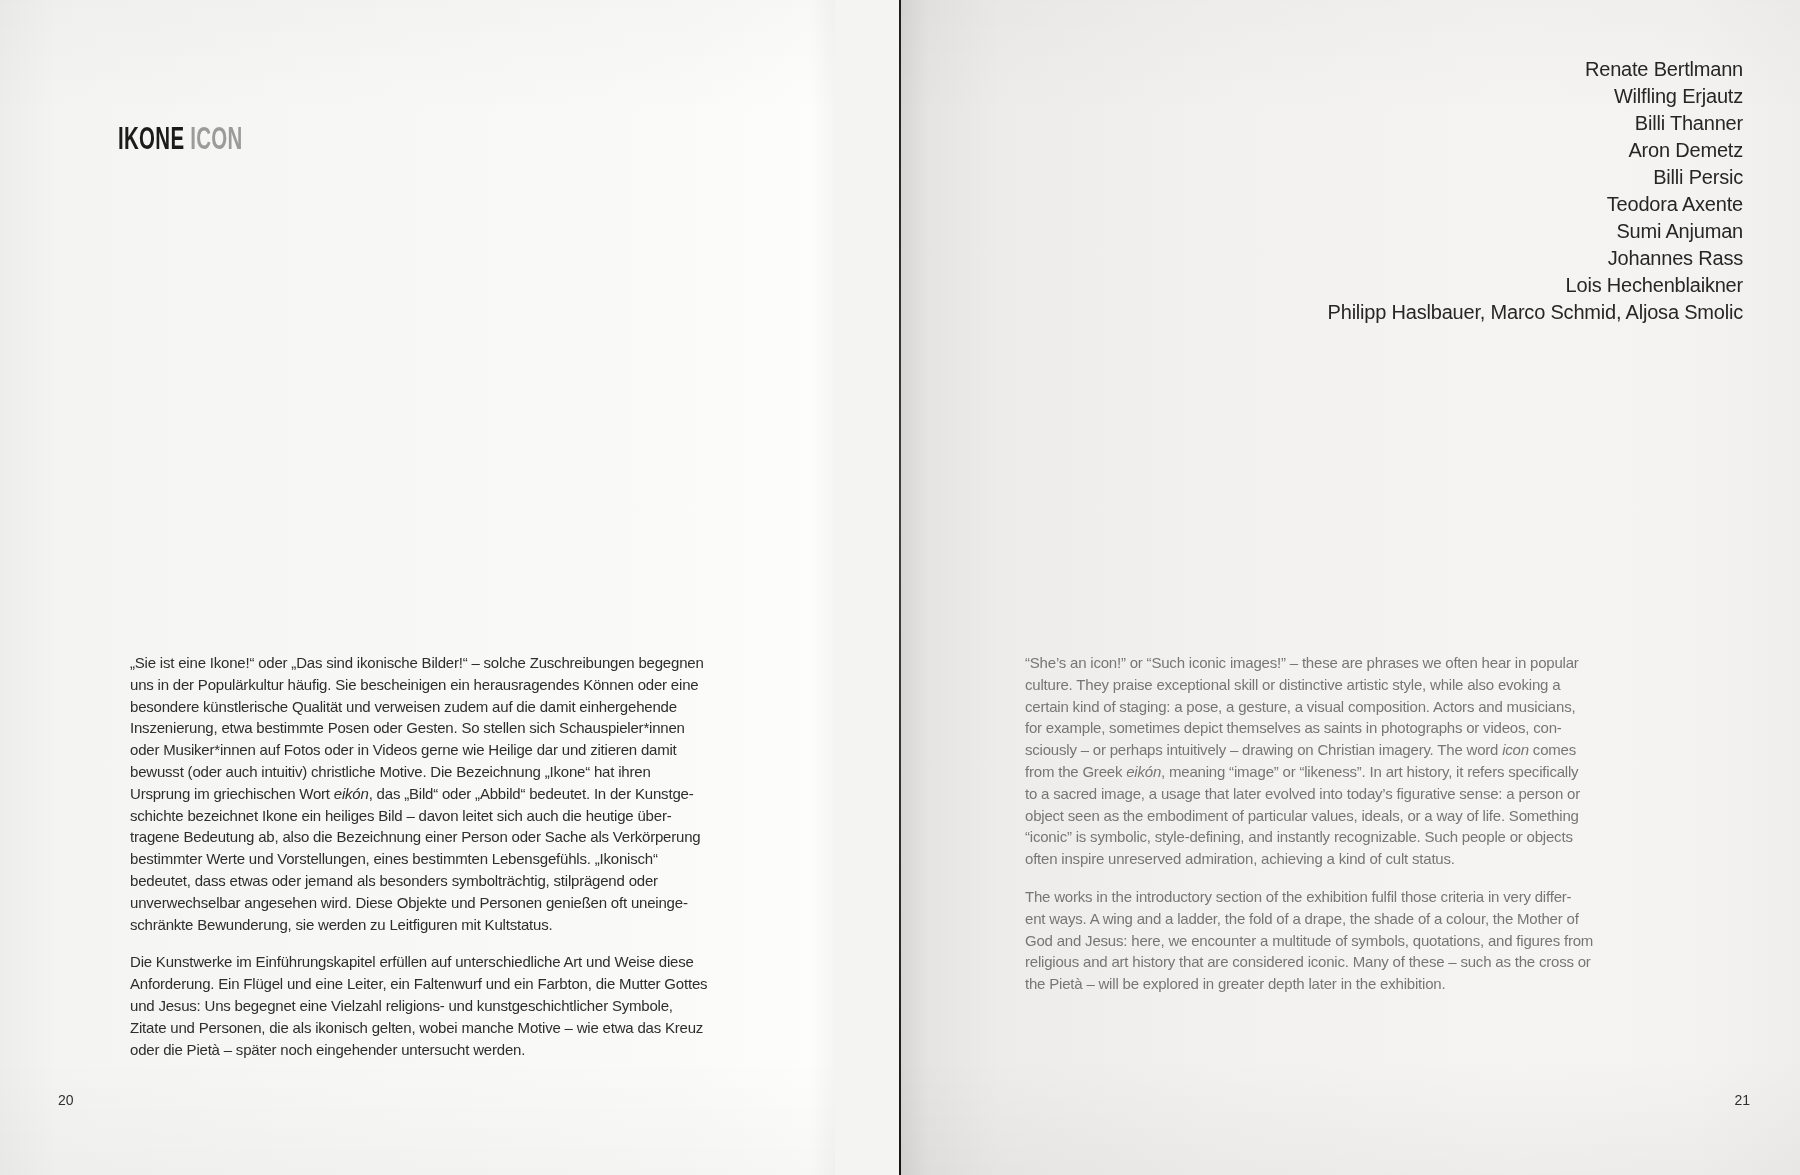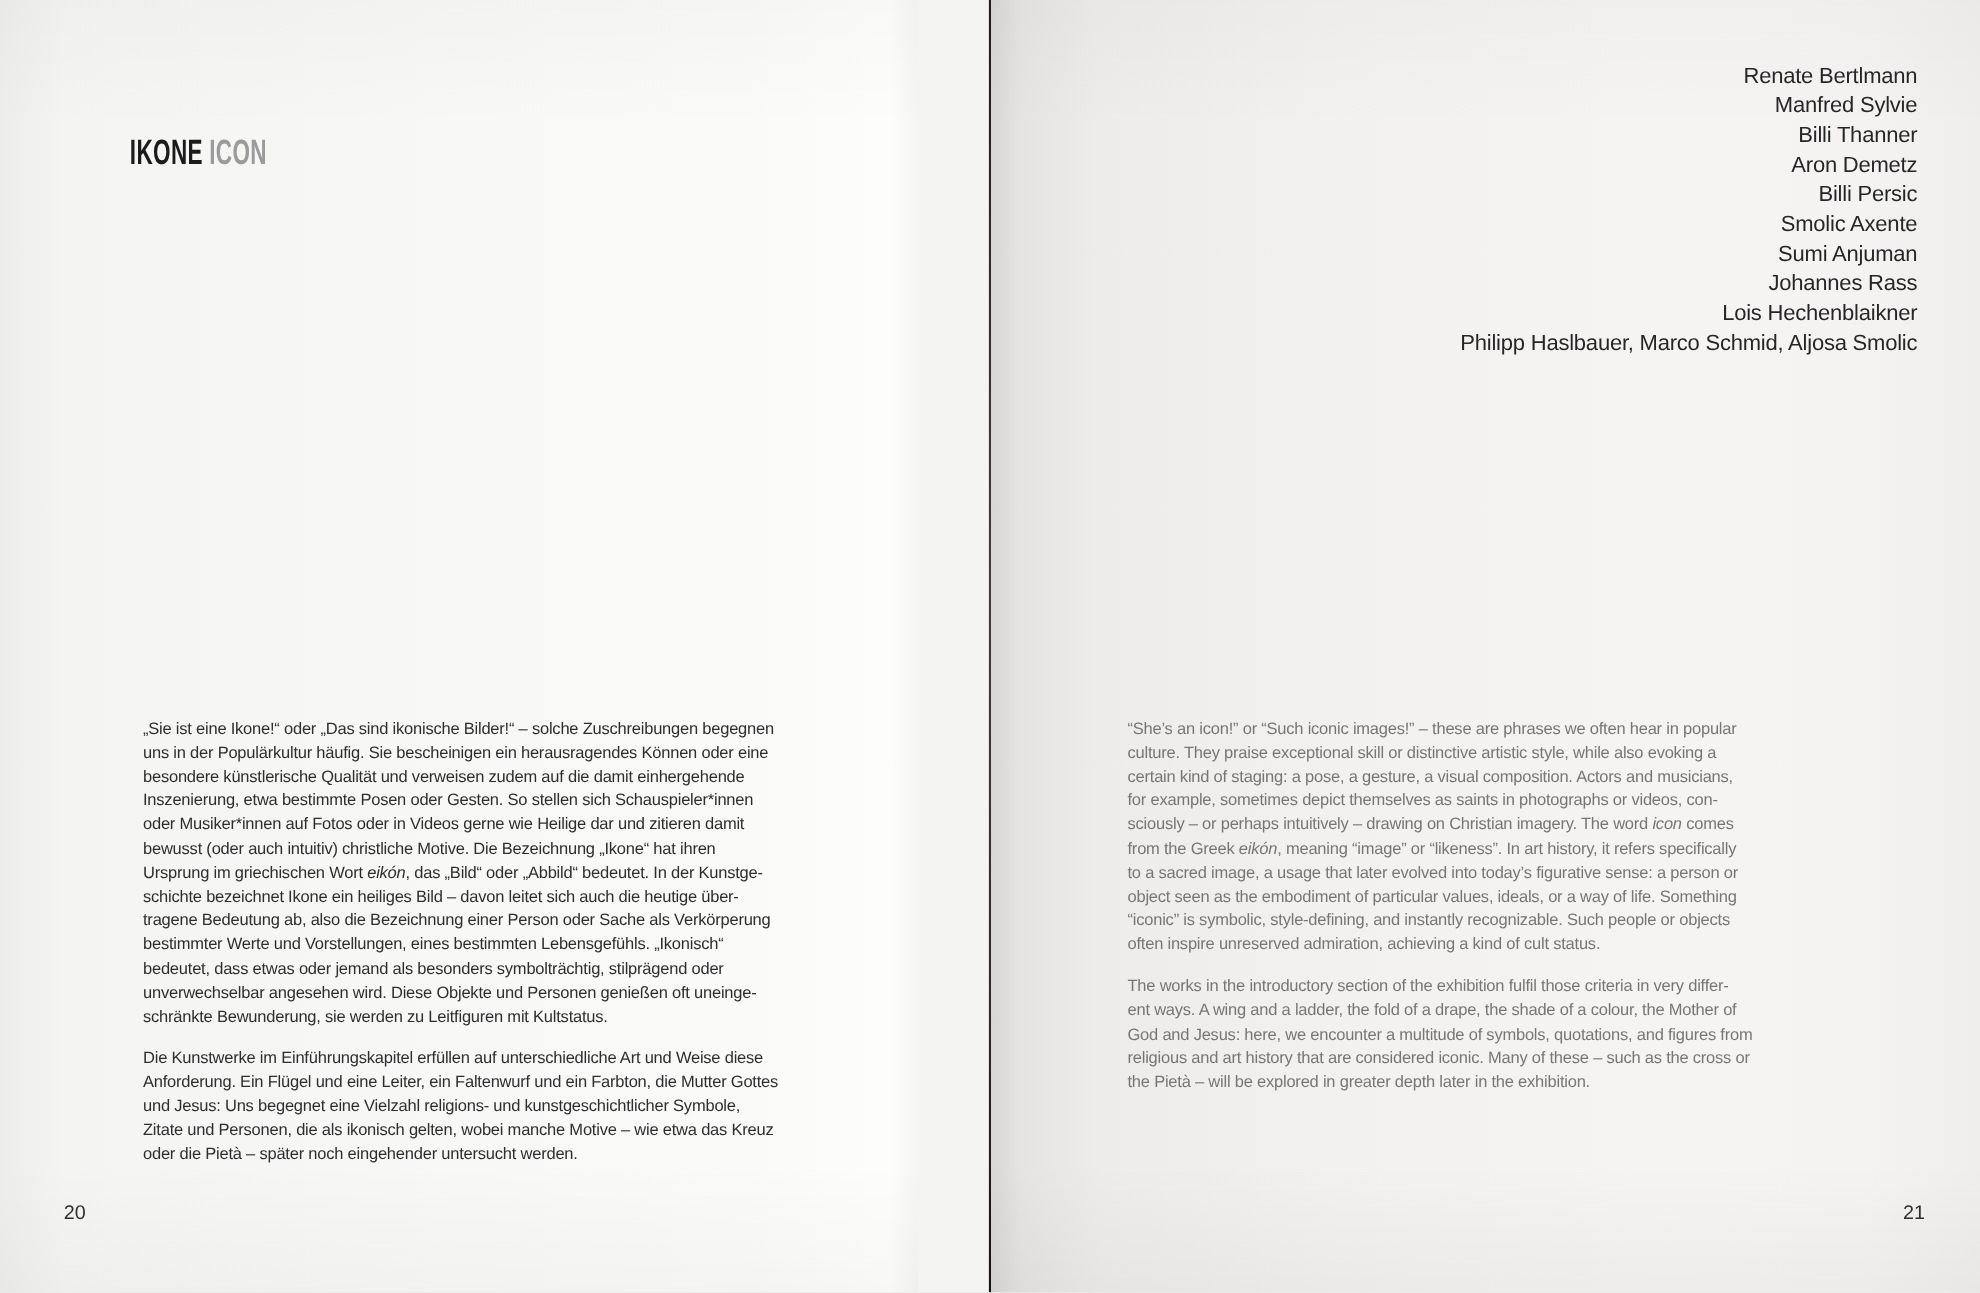--- a/index.html
+++ b/index.html
@@ -85,21 +85,21 @@
     text-align: right;
     font-size: 20px;
     line-height: 27px;
     letter-spacing: -0.2px;
     color: #262626;
     white-space: nowrap;
   }
   .pagenum {
     position: absolute;
     top: 1092px;
-    font-size: 18px;
+    font-size: 14px;
     color: #2f2f2f;
   }
   .pn-left { left: 58px; }
   .pn-right { right: 50px; text-align: right; }
   i { font-style: italic; }
 </style>
 </head>
 <body>
 
 <div class="spread">
@@ -113,25 +113,25 @@
       <p>Die Kunstwerke im Einführungskapitel erfüllen auf unterschiedliche Art und Weise diese<br>Anforderung. Ein Flügel und eine Leiter, ein Faltenwurf und ein Farbton, die Mutter Gottes<br>und Jesus: Uns begegnet eine Vielzahl religions- und kunstgeschichtlicher Symbole,<br>Zitate und Personen, die als ikonisch gelten, wobei manche Motive – wie etwa das Kreuz<br>oder die Pietà – später noch eingehender untersucht werden.</p>
     </div>
     <div class="pagenum pn-left">20</div>
   </section>
 
   <div class="gutter"></div>
 
   <section class="page page-right">
     <div class="artist-list">
         <div>Renate Bertlmann</div>
-        <div>Manfred Sylvie</div>
+        <div>Wilfling Erjautz</div>
         <div>Billi Thanner</div>
         <div>Aron Demetz</div>
         <div>Billi Persic</div>
-        <div>Smolic Axente</div>
+        <div>Teodora Axente</div>
         <div>Sumi Anjuman</div>
         <div>Johannes Rass</div>
         <div>Lois Hechenblaikner</div>
         <div>Philipp Haslbauer, Marco Schmid, Aljosa Smolic</div>
       </div>
     <div class="bodytext body-en">
       <p>“She’s an icon!” or “Such iconic images!” – these are phrases we often hear in popular<br>culture. They praise exceptional skill or distinctive artistic style, while also evoking a<br>certain kind of staging: a pose, a gesture, a visual composition. Actors and musicians,<br>for example, sometimes depict themselves as saints in photographs or videos, con-<br>sciously – or perhaps intuitively – drawing on Christian imagery. The word <i>icon</i> comes<br>from the Greek <i>eikón</i>, meaning “image” or “likeness”. In art history, it refers specifically<br>to a sacred image, a usage that later evolved into today’s figurative sense: a person or<br>object seen as the embodiment of particular values, ideals, or a way of life. Something<br>“iconic” is symbolic, style-defining, and instantly recognizable. Such people or objects<br>often inspire unreserved admiration, achieving a kind of cult status.</p>
       <p>The works in the introductory section of the exhibition fulfil those criteria in very differ-<br>ent ways. A wing and a ladder, the fold of a drape, the shade of a colour, the Mother of<br>God and Jesus: here, we encounter a multitude of symbols, quotations, and figures from<br>religious and art history that are considered iconic. Many of these – such as the cross or<br>the Pietà – will be explored in greater depth later in the exhibition.</p>
     </div>
     <div class="pagenum pn-right">21</div>

